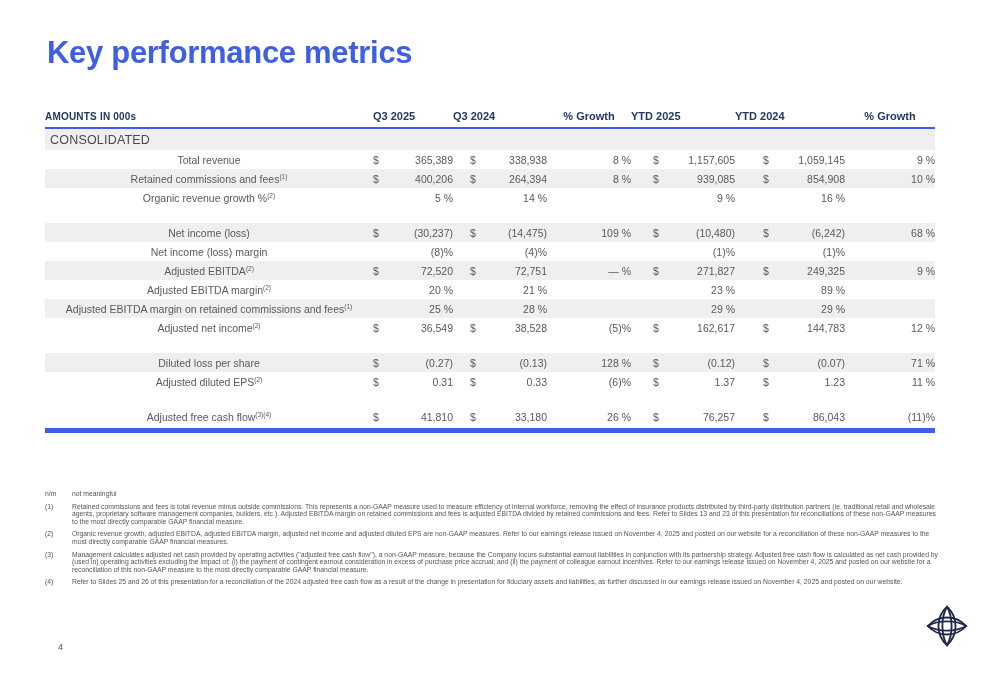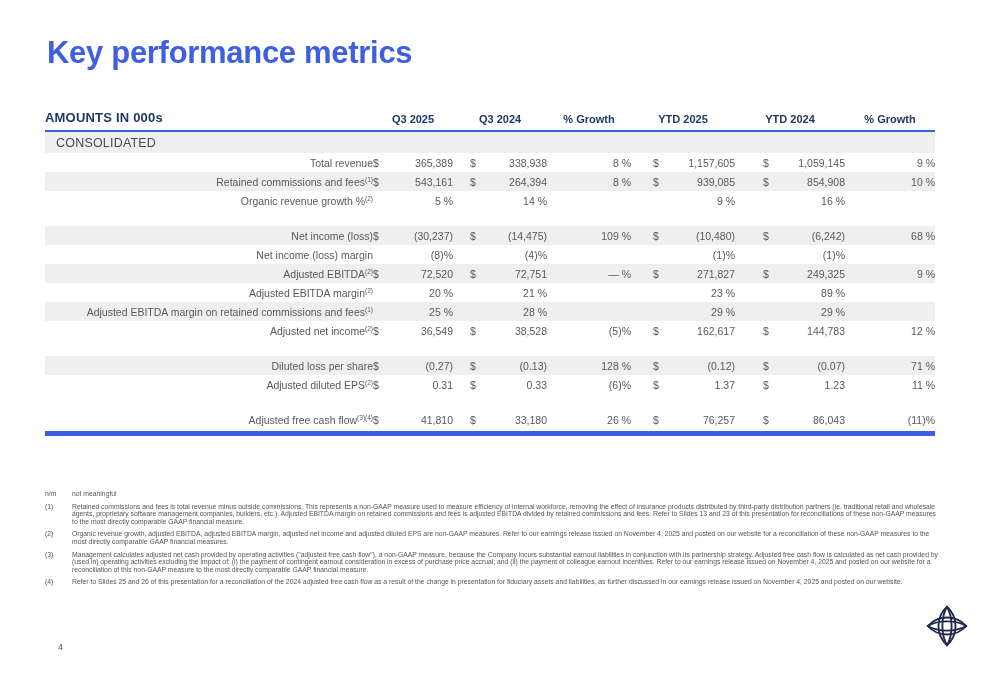--- a/index.html
+++ b/index.html
@@ -13,33 +13,33 @@
   body{width:1000px;height:685px;overflow:hidden;font-family:"Liberation Sans",sans-serif;}
   .slide{position:relative;width:1000px;height:685px;background:#ffffff;overflow:hidden;}
 
   .title{position:absolute;left:47px;top:36px;margin:0;font-size:31px;line-height:1.1;
          font-weight:700;color:var(--accent-blue);letter-spacing:-0.3px;}
 
   .table-wrap{position:absolute;left:45px;top:110px;width:890px;}
   table{border-collapse:collapse;table-layout:fixed;width:890px;}
   thead th{vertical-align:bottom;padding:0 0 5px 0;border-bottom:2px solid var(--accent-blue);
            color:var(--header-navy);font-weight:700;white-space:nowrap;}
-  th.amounts{text-align:left;font-size:13px;letter-spacing:0.2px;}
-  th.ch{font-size:11px;text-align:center;}
+  th.amounts{text-align:left;font-size:10px;letter-spacing:0.2px;}
+  th.ch{font-size:11px;text-align:left;}
   th.c-g{text-align:center;}
   tbody td{font-size:10.5px;color:var(--body-gray);height:19px;vertical-align:middle;
            padding:0;white-space:nowrap;}
-  td.label-cell{text-align:right;}
+  td.label-cell{text-align:center;}
   td.dsign{text-align:left;}
   td.d2{padding-left:17px;}
   td.d3{padding-left:22px;}
   td.d4{padding-left:28px;}
   td.val,td.growth{text-align:right;}
   tr.shade{background:var(--row-shade);}
-  tr.section td{font-size:12.5px;color:#4a4a4a;height:21px;padding-left:11px;
+  tr.section td{font-size:12.5px;color:#4a4a4a;height:21px;padding-left:5px;
                 letter-spacing:0.2px;border-top:2px solid #fff;}
   tr.spacer td{height:16px;background:#fff;}
   sup{font-size:6.5px;vertical-align:super;line-height:0;}
 
   .bottom-bar{height:5px;background:var(--accent-blue);margin-top:2px;}
 
   .footnotes{position:absolute;left:45px;top:490px;width:895px;}
   .footnote{display:flex;margin-bottom:5px;}
   .fn-marker{width:27px;flex:0 0 27px;font-size:6.8px;line-height:7.6px;color:#555;}
   .fn-text{flex:1;font-size:6.8px;line-height:7.6px;color:#555;}
@@ -93,21 +93,21 @@
             <td class="growth">8 %</td>
             <td class="dsign d3">$</td>
             <td class="val">1,157,605</td>
             <td class="dsign d4">$</td>
             <td class="val">1,059,145</td>
             <td class="growth">9 %</td>
           </tr>
           <tr class="shade">
             <td class="label-cell">Retained commissions and fees<sup>(1)</sup></td>
             <td class="dsign d1">$</td>
-            <td class="val">543,161</td>
+            <td class="val">400,206</td>
             <td class="dsign d2">$</td>
             <td class="val">264,394</td>
             <td class="growth">8 %</td>
             <td class="dsign d3">$</td>
             <td class="val">939,085</td>
             <td class="dsign d4">$</td>
             <td class="val">854,908</td>
             <td class="growth">10 %</td>
           </tr>
           <tr>

